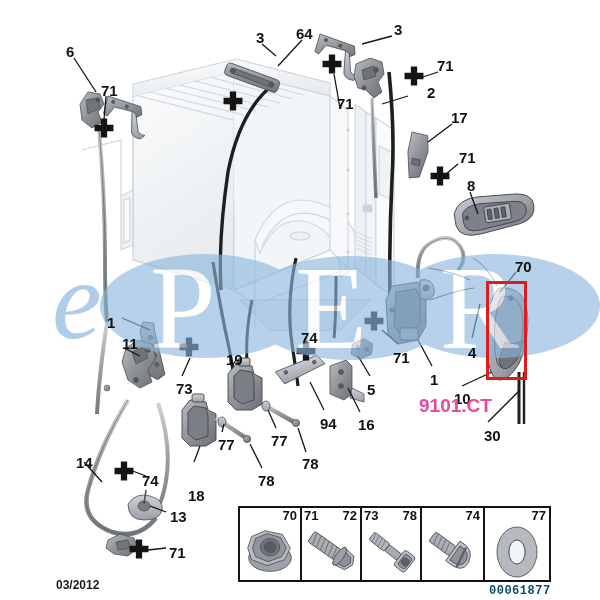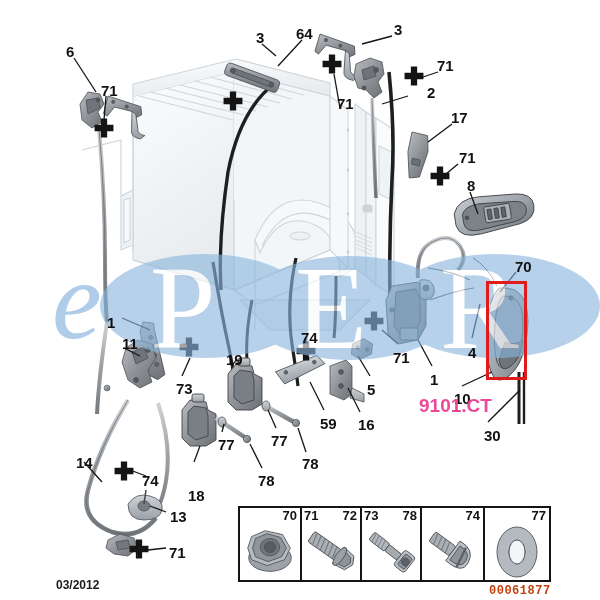--- a/index.html
+++ b/index.html
@@ -115,21 +115,21 @@
     width: 100%; height: 60px;
   }
   #legend-code {
     position: absolute;
     left: 489px; top: 584px;
     z-index: 9;
     font-family: "Liberation Mono", monospace;
     font-weight: bold;
     font-size: 12px;
     letter-spacing: 0.5px;
-    color: #c2410c;
+    color: #0c4a6e;
     white-space: nowrap;
   }
 </style>
 </head>
 <body>
 
 <div id="stage">
 
   <svg id="drawing" viewBox="0 0 600 600" xmlns="http://www.w3.org/2000/svg">
     <defs>
@@ -503,21 +503,21 @@
   <div class="lbl" style="left:110px; top:336px;margin-left:12px;">11</div>
   <div class="lbl" style="left:176px; top:381px;">73</div>
   <div class="lbl" style="left:226px; top:352px;">19</div>
   <div class="lbl" style="left:301px; top:330px;">74</div>
   <div class="lbl" style="left:393px; top:350px;">71</div>
   <div class="lbl" style="left:430px; top:372px;">1</div>
   <div class="lbl" style="left:367px; top:382px;">5</div>
   <div class="lbl" style="left:468px; top:345px;">4</div>
   <div class="lbl" style="left:454px; top:391px;">10</div>
   <div class="lbl" style="left:484px; top:428px;">30</div>
-  <div class="lbl" style="left:320px; top:416px;">59</div>
+  <div class="lbl" style="left:320px; top:416px;">94</div>
   <div class="lbl" style="left:358px; top:417px;">16</div>
   <div class="lbl" style="left:188px; top:488px;">18</div>
   <div class="lbl" style="left:218px; top:437px;">77</div>
   <div class="lbl" style="left:271px; top:433px;">77</div>
   <div class="lbl" style="left:258px; top:473px;">78</div>
   <div class="lbl" style="left:302px; top:456px;">78</div>
   <div class="lbl" style="left:76px;  top:455px;">14</div>
   <div class="lbl" style="left:142px; top:473px;">74</div>
   <div class="lbl" style="left:170px; top:509px;">13</div>
   <div class="lbl" style="left:169px; top:545px;">71</div>

